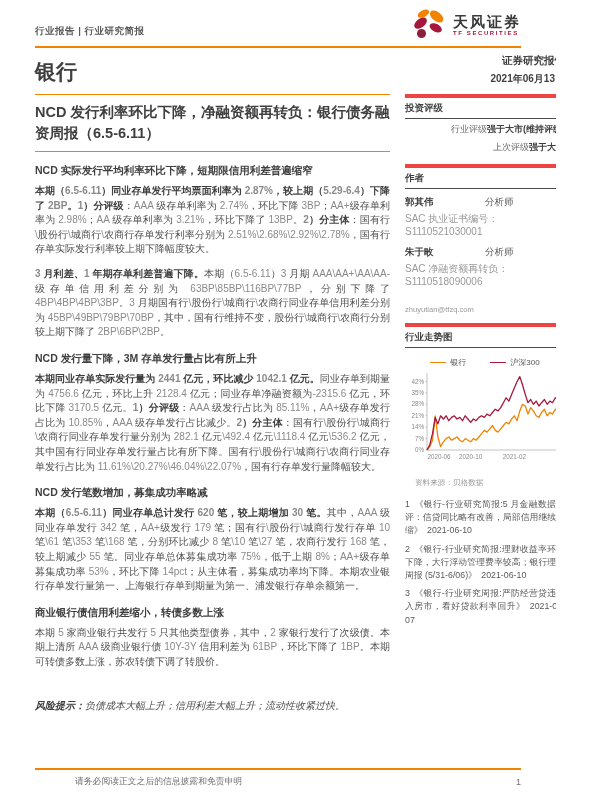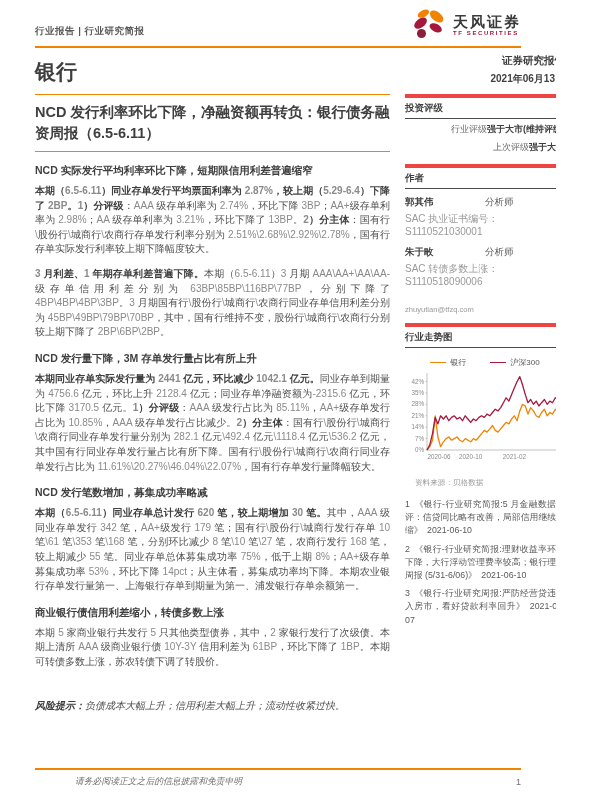--- a/index.html
+++ b/index.html
@@ -42,21 +42,21 @@
   .author-email{font-size:7.6px;color:#9a9a9a;margin-top:18px;}
   .legend{display:flex;gap:24px;justify-content:center;margin:9px 0 2px 0;align-items:center;}
   .legend-item{display:flex;align-items:center;gap:4px;font-size:8px;color:#595959;}
   .legend-swatch{width:16px;height:0;border-top:1.6px solid;}
   .chart-source{font-size:7.6px;color:#9a9a9a;margin:8px 0 10px 10px;}
   .report-item{font-size:8.8px;line-height:13.2px;color:#595959;margin:5px 0;text-align:justify;}
   .report-item .r-title{color:#595959;}
   svg text{font-size:6.3px;fill:#8a8a8a;}
   
   .footer{position:absolute;left:35px;right:35px;bottom:12px;border-top:2px solid #f08300;padding-top:6px;display:flex;justify-content:space-between;align-items:center;}
-  .footer-text{font-size:8.8px;color:#6e6e6e;padding-left:40px;font-style:italic;}
+  .footer-text{font-size:8.8px;color:#6e6e6e;padding-left:40px;}
   .page-num{font-size:9px;color:#6e6e6e;}
 </style>
 </head>
 <body>
 
 <div class="page">
   <div class="inner">
 
     <div class="topbar">
       <div class="breadcrumb">行业报告 | 行业研究简报</div>
@@ -120,21 +120,21 @@
                 <span class="author-name">郭其伟</span>
                 <span class="author-role">分析师</span>
               </div>
               <div class="author-cert">SAC 执业证书编号：S1110521030001</div>
             </div>
             <div class="author-card">
               <div class="author-line">
                 <span class="author-name">朱于畋</span>
                 <span class="author-role">分析师</span>
               </div>
-              <div class="author-cert">SAC 转债多数上涨：S1110518090006</div>
+              <div class="author-cert">SAC 净融资额再转负：S1110518090006</div>
               <div class="author-email">zhuyutian@tfzq.com</div>
             </div>
           </div>
 
         <div class="side-sec">行业走势图</div>
         <div class="legend" id="trend-legend">
             <div class="legend-item">
               <span class="legend-swatch" style="border-top-color: rgb(240, 131, 0);"></span>
               <span class="legend-label">银行</span>
             </div>

